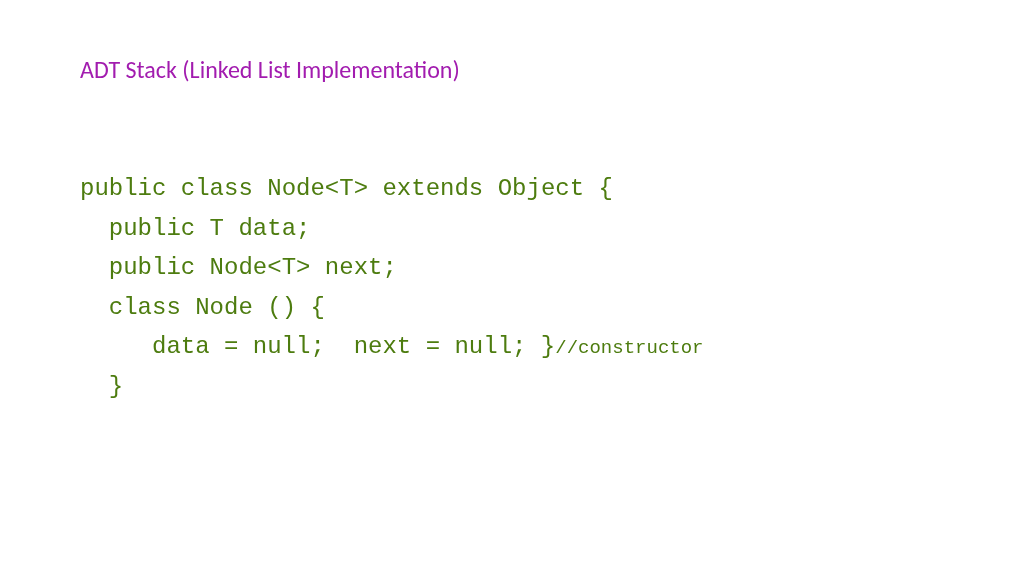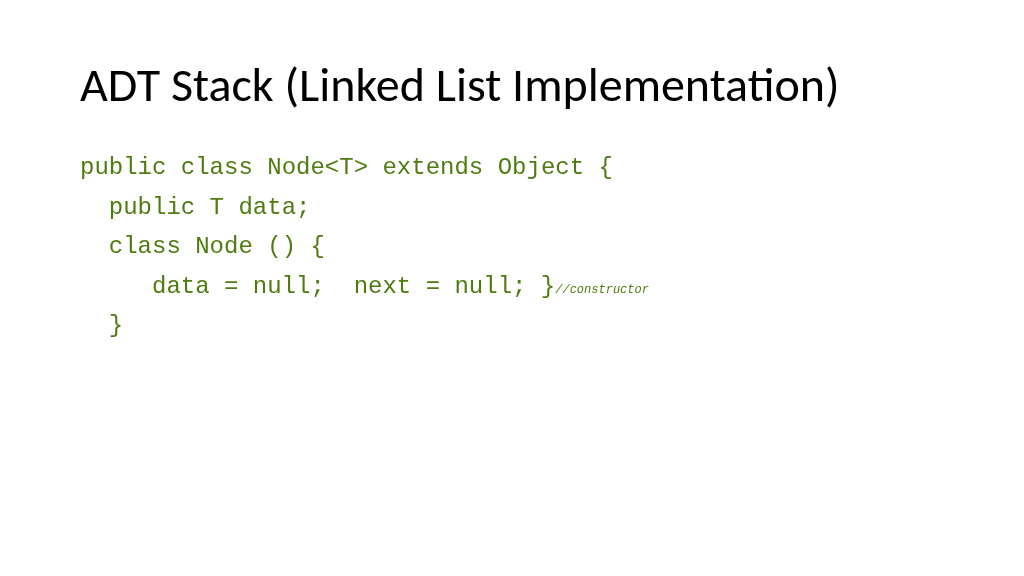--- a/index.html
+++ b/index.html
@@ -9,49 +9,49 @@
     }
     body {
       width: 1024px;
       height: 576px;
       background: #ffffff;
       font-family: 'Calibri', 'Segoe UI', sans-serif;
       padding: 55px 80px;
       color: #000000;
     }
     .title {
-      font-size: 48px;
+      font-size: 24px;
       font-weight: 400;
-      margin-bottom: 34px;
-      color: #000000;
+      margin-bottom: 85px;
+      color: #a21caf;
     }
     .code-block {
       font-family: 'Courier New', Courier, monospace;
       font-size: 24px;
       line-height: 1.65;
       color: #4d7c0f;
     }
     .code-line {
       white-space: pre;
     }
     .indent1 {
       padding-left: 2ch;
     }
     .indent2 {
       padding-left: 5ch;
     }
     .comment-small {
-      font-size: 12px;
-      font-style: italic;
+      font-size: 19px;
     }
   </style>
 </head>
 <body>
 
 <h1 class="title">ADT Stack (Linked List Implementation)</h1>
 
 <div class="code-block">
   <div class="code-line">public class Node&lt;T&gt; extends Object {</div>
   <div class="code-line indent1">public T data;</div>
+  <div class="code-line indent1">public Node&lt;T&gt; next;</div>
   <div class="code-line indent1">class Node () {</div>
   <div class="code-line indent2"><span>data = null;  next = null; }</span><span class="comment-small">//constructor</span></div>
   <div class="code-line indent1">}</div>
 </div>
 
 </body></html>

